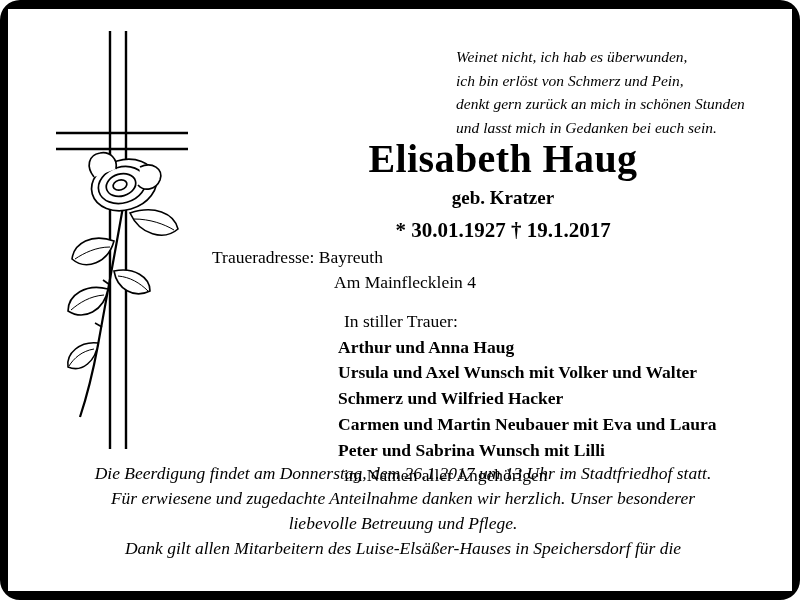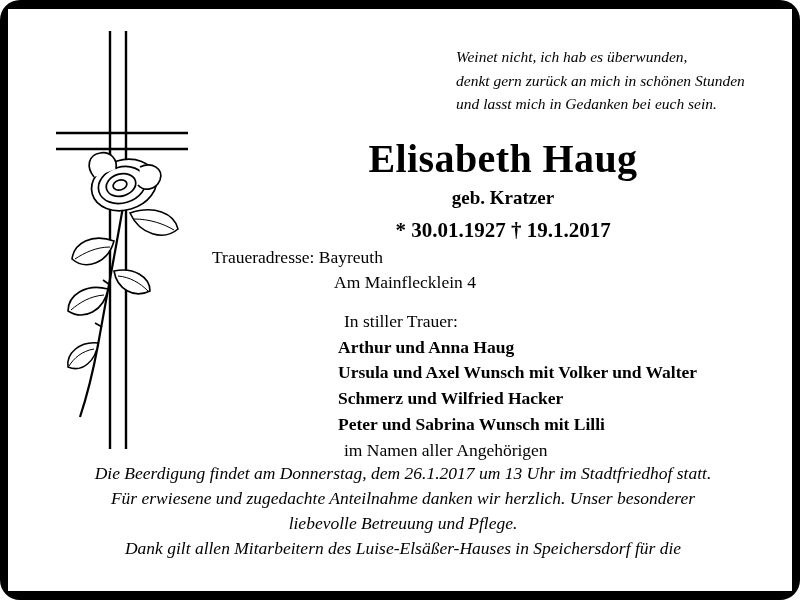--- a/index.html
+++ b/index.html
@@ -168,40 +168,42 @@
           <path d="M92 244 C 112 240, 128 250, 128 264 C 112 272, 95 262, 92 244 Z"></path>
           <path d="M96 249 C 108 250, 118 256, 126 264" fill="none" stroke-width="1"></path>
           <path d="M76 316 C 58 314, 44 326, 46 340 C 60 346, 74 334, 76 316 Z"></path>
           <path d="M72 322 C 60 324, 52 331, 47 339" fill="none" stroke-width="1"></path>
         </g>
       </svg>
     </div>
 
     <div class="verse">
       <div>Weinet nicht, ich hab es überwunden,</div>
+      <div>ich bin erlöst von Schmerz und Pein,</div>
       <div>denkt gern zurück an mich in schönen Stunden</div>
       <div>und lasst mich in Gedanken bei euch sein.</div>
     </div>
 
     <div class="name-block">
       <div class="name">Elisabeth Haug</div>
       <div class="maiden">geb. Kratzer</div>
       <div class="dates">* 30.01.1927  † 19.1.2017</div>
     </div>
 
     <div class="address">
       <div class="line1">Traueradresse: Bayreuth</div>
       <div class="line2">Am Mainflecklein 4</div>
     </div>
 
     <div class="mourners">
       <div class="intro">In stiller Trauer:</div>
       <div class="person">Arthur und Anna Haug</div>
       <div class="person">Ursula und Axel Wunsch mit Volker und Walter</div>
       <div class="person">Schmerz und Wilfried Hacker</div>
+      <div class="person">Carmen und Martin Neubauer mit Eva und Laura</div>
       <div class="person">Peter und Sabrina Wunsch mit Lilli</div>
       <div class="closing">im Namen aller Angehörigen</div>
     </div>
 
     <div class="footer">
       <div class="fline">Die Beerdigung findet am Donnerstag, dem 26.1.2017 um 13 Uhr im Stadtfriedhof statt.</div>
       <div class="fline">Für erwiesene und zugedachte Anteilnahme danken wir herzlich. Unser besonderer</div>
       <div class="fline last">liebevolle Betreuung und Pflege.</div>
       <div class="fline">Dank gilt allen Mitarbeitern des Luise-Elsäßer-Hauses in Speichersdorf für die</div>
     </div>

